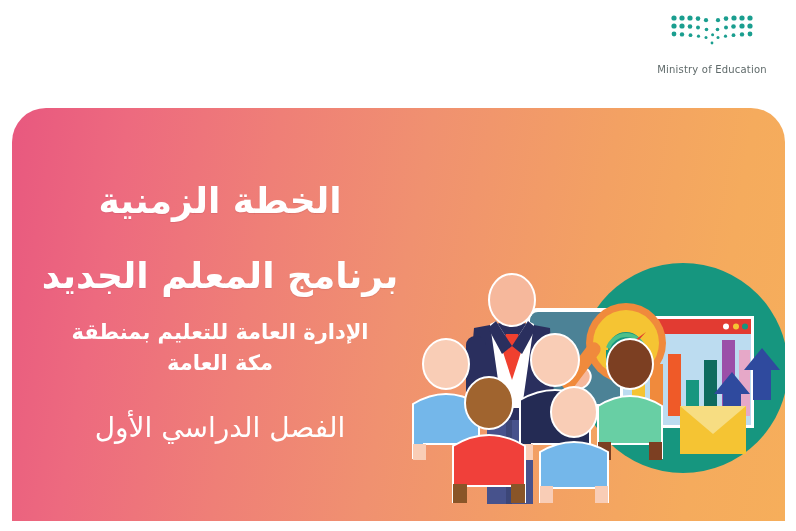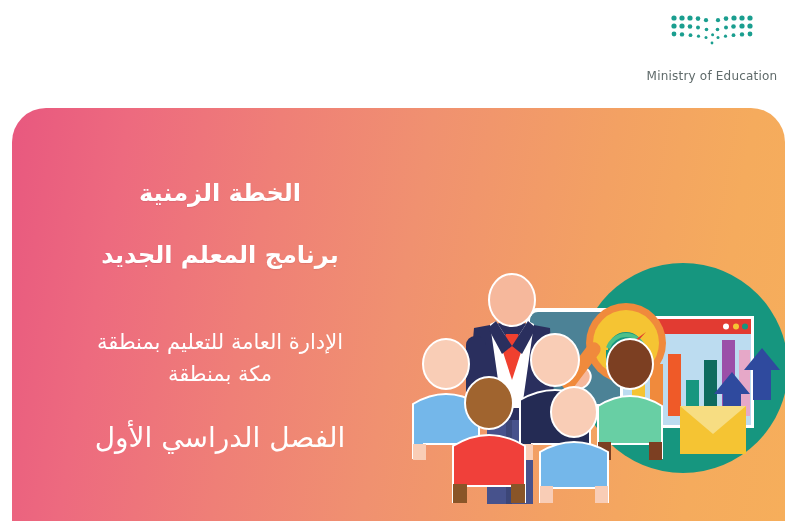--- a/index.html
+++ b/index.html
@@ -33,23 +33,23 @@
   #logo-ar {
     color: #0e8074;
     font-size: 17px;
     font-weight: bold;
     letter-spacing: 1px;
     direction: rtl;
     line-height: 1.1;
   }
   #logo-en {
     color: #5f6a6a;
-    font-size: 12px;
+    font-size: 10px;
     letter-spacing: .2px;
-    margin-top: 12px;
+    margin-top: 6px;
     line-height: 1.1;
   }
 
   
   #panel {
     position: absolute;
     left: 12px;
     top: 108px;
     width: 773px;
     height: 413px;
@@ -69,32 +69,32 @@
   #text-col {
     position: absolute;
     left: 8px;
     top: 72px;
     width: 400px;
     text-align: center;
     direction: rtl;
     color: #ffffff;
   }
   .title-line {
-    font-size: 24px;
+    font-size: 36px;
     font-weight: bold;
     letter-spacing: .5px;
     line-height: 1.15;
     text-shadow: 0 1px 1px rgba(150,60,70,.18);
   }
   #title-1 { margin-bottom: 34px; }
-  #title-2 { margin-bottom: 58px; text-align: center; }
+  #title-2 { margin-bottom: 20px; text-align: center; }
   .sub-line {
     font-size: 21px;
     line-height: 1.5;
-    font-weight: 400;
+    font-weight: 700;
   }
   #dept-block { margin-bottom: 28px; }
   #term-block { font-size: 28px; line-height: 1.45; }
 
   
   #illustration {
     position: absolute;
     left: 390px;
     top: 60px;
     width: 383px;
@@ -147,21 +147,21 @@
     <div id="logo-en">Ministry of Education</div>
   </div>
 
   <div id="panel">
 
     <div id="text-col">
       <div class="title-line" id="title-1">الخطة الزمنية</div>
       <div class="title-line" id="title-2">برنامج المعلم الجديد</div>
       <div id="dept-block">
         <div class="sub-line">الإدارة العامة للتعليم بمنطقة</div>
-        <div class="sub-line">مكة بمنطقة</div>
+        <div class="sub-line">مكة العامة</div>
       </div>
       <div id="term-block">
         <div>الفصل الدراسي الأول</div>
       </div>
     </div>
 
     <div id="illustration">
       <svg width="383" height="353" viewBox="0 0 383 353">
 
         <circle cx="281" cy="200" r="105" fill="#16967f"></circle>

